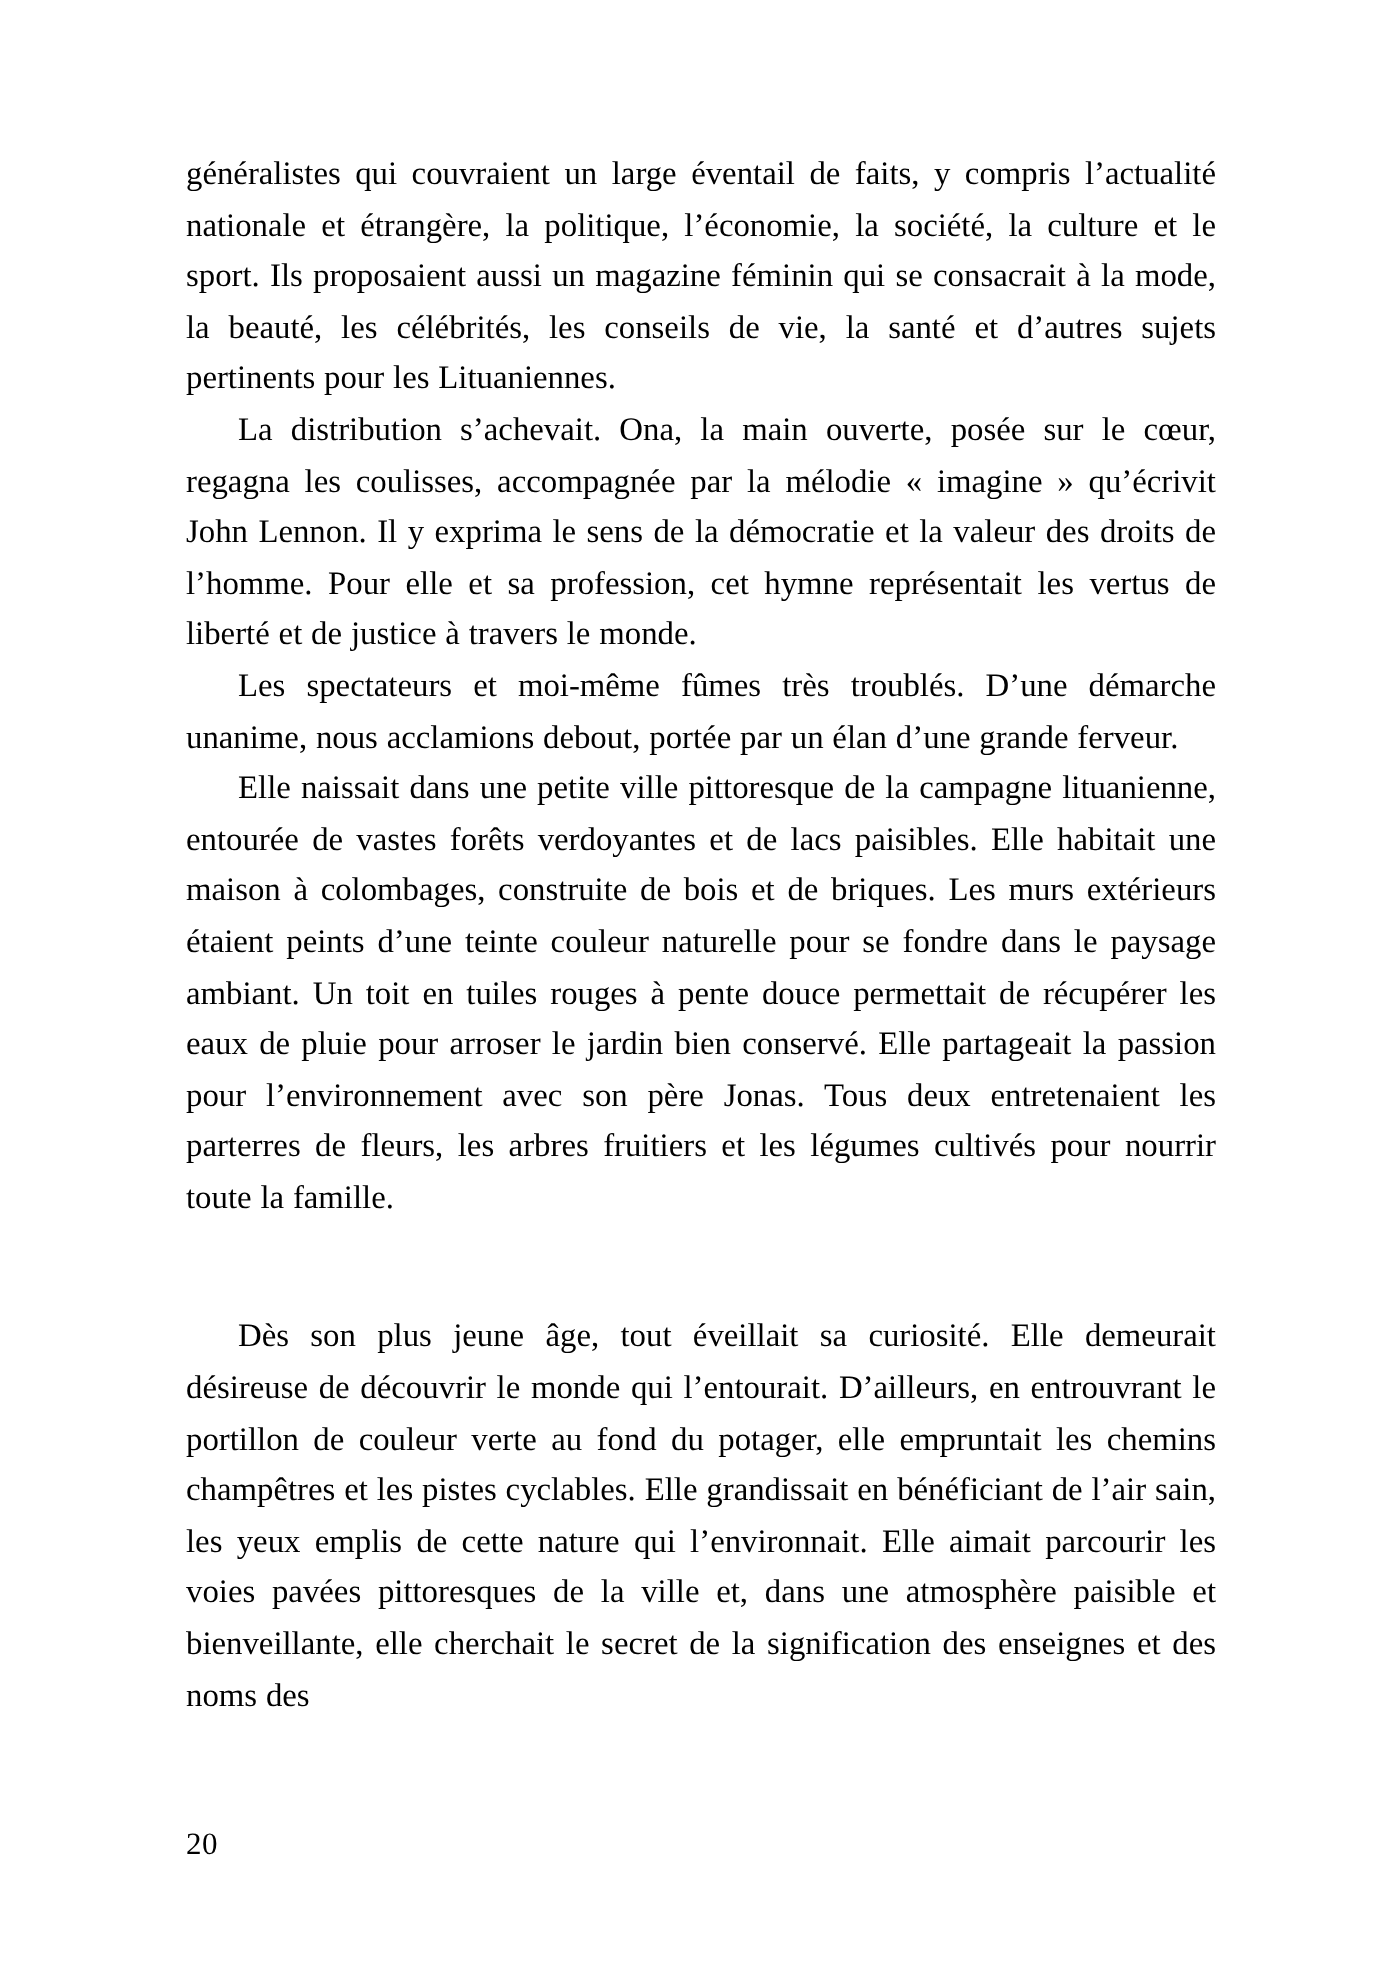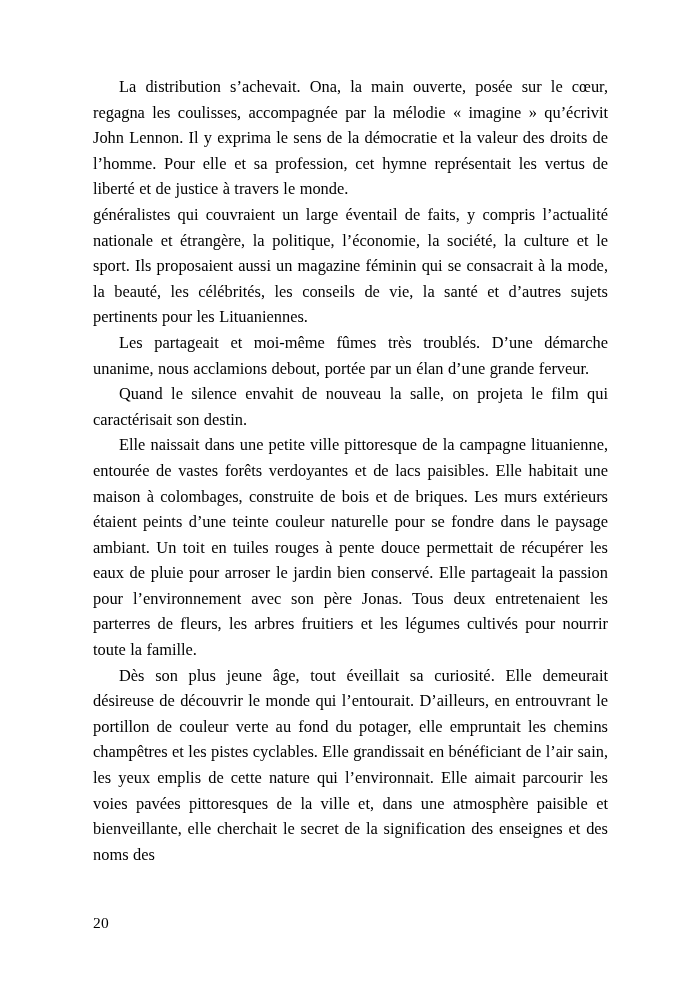--- a/index.html
+++ b/index.html
@@ -38,44 +38,44 @@
     text-indent: 26px;
     hyphens: none;
     -webkit-hyphens: none;
     word-spacing: 0.02em;
   }
   .para.continued {
     text-indent: 0;
   }
   .para:last-child {
     text-align: justify;
+    margin-top: 44px;
   }
   .folio {
     position: absolute;
     left: 93px;
     top: 913px;
     font-size: 15.5px;
     line-height: 20px;
     letter-spacing: 0.2px;
   }
 </style>
 </head>
 <body>
 
 <div class="page">
 
   <div class="text-block">
 
+    <p class="para continued">généralistes qui couvraient un large éventail de faits, y compris l’actualité nationale et étrangère, la politique, l’économie, la société, la culture et le sport. Ils proposaient aussi un magazine féminin qui se consacrait à la mode, la beauté, les célébrités, les conseils de vie, la santé et d’autres sujets pertinents pour les Lituaniennes.</p>
+
     <p class="para">La distribution s’achevait. Ona, la main ouverte, posée sur le cœur, regagna les coulisses, accompagnée par la mélodie « imagine » qu’écrivit John Lennon. Il y exprima le sens de la démocratie et la valeur des droits de l’homme. Pour elle et sa profession, cet hymne représentait les vertus de liberté et de justice à travers le monde.</p>
 
-    <p class="para continued">généralistes qui couvraient un large éventail de faits, y compris l’actualité nationale et étrangère, la politique, l’économie, la société, la culture et le sport. Ils proposaient aussi un magazine féminin qui se consacrait à la mode, la beauté, les célébrités, les conseils de vie, la santé et d’autres sujets pertinents pour les Lituaniennes.</p>
+    <p class="para">Les spectateurs et moi-même fûmes très troublés. D’une démarche unanime, nous acclamions debout, portée par un élan d’une grande ferveur.</p>
 
-    <p class="para">Les partageait et moi-même fûmes très troublés. D’une démarche unanime, nous acclamions debout, portée par un élan d’une grande ferveur.</p>
-
-    <p class="para">Quand le silence envahit de nouveau la salle, on projeta le film qui caractérisait son destin.</p>
 
     <p class="para">Elle naissait dans une petite ville pittoresque de la campagne lituanienne, entourée de vastes forêts verdoyantes et de lacs paisibles. Elle habitait une maison à colombages, construite de bois et de briques. Les murs extérieurs étaient peints d’une teinte couleur naturelle pour se fondre dans le paysage ambiant. Un toit en tuiles rouges à pente douce permettait de récupérer les eaux de pluie pour arroser le jardin bien conservé. Elle partageait la passion pour l’environnement avec son père Jonas. Tous deux entretenaient les parterres de fleurs, les arbres fruitiers et les légumes cultivés pour nourrir toute la famille.</p>
 
     <p class="para">Dès son plus jeune âge, tout éveillait sa curiosité. Elle demeurait désireuse de découvrir le monde qui l’entourait. D’ailleurs, en entrouvrant le portillon de couleur verte au fond du potager, elle empruntait les chemins champêtres et les pistes cyclables. Elle grandissait en bénéficiant de l’air sain, les yeux emplis de cette nature qui l’environnait. Elle aimait parcourir les voies pavées pittoresques de la ville et, dans une atmosphère paisible et bienveillante, elle cherchait le secret de la signification des enseignes et des noms des</p>
 
   </div>
 
   <div class="folio">20</div>
 
 </div>

